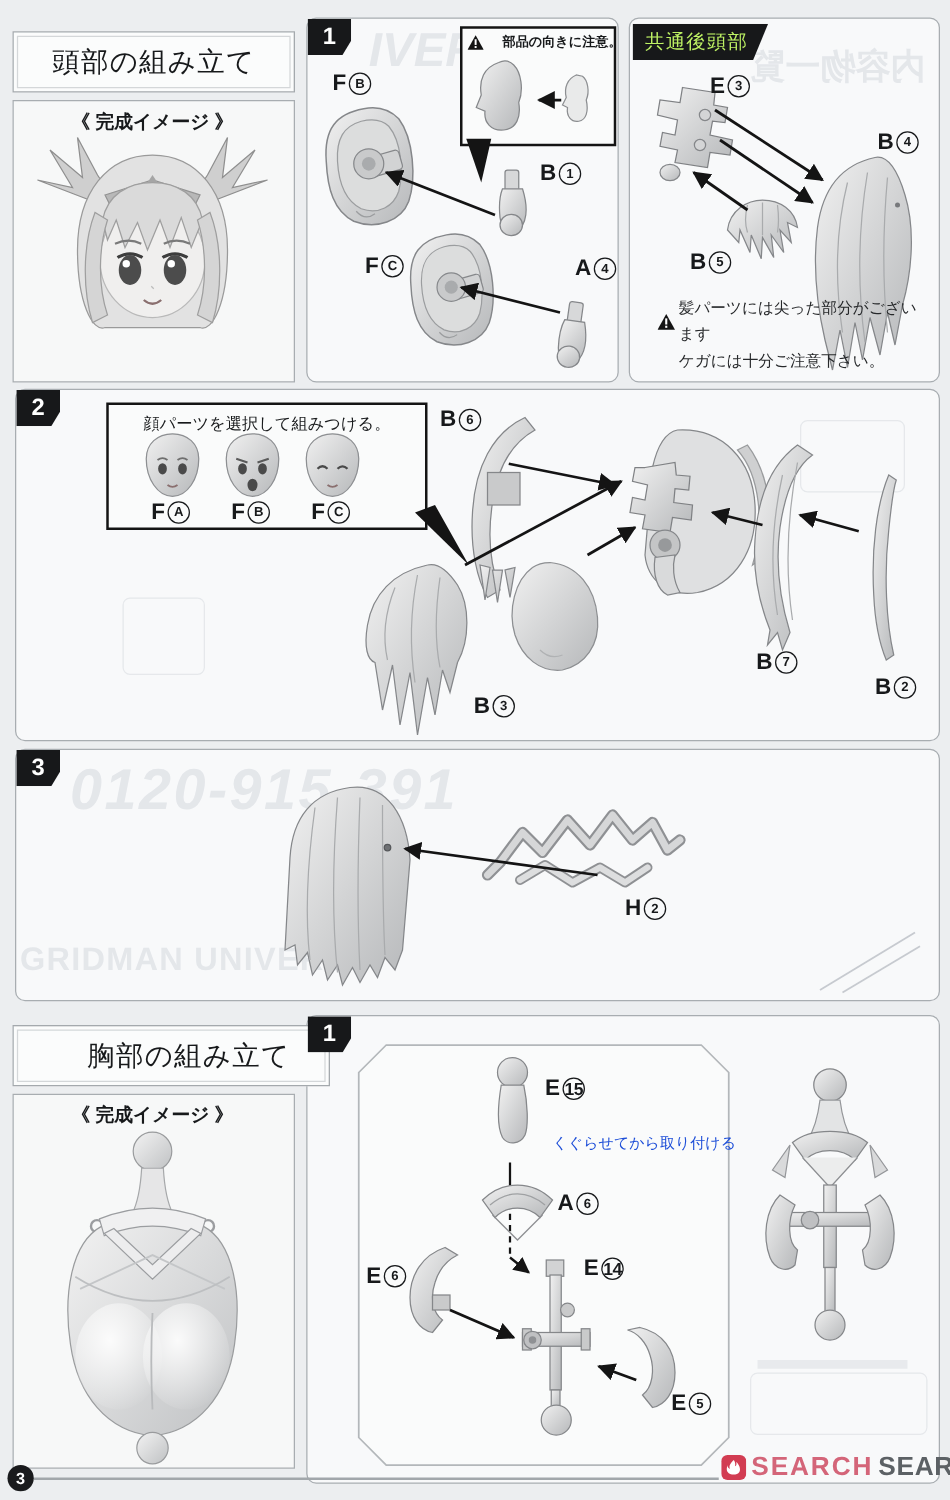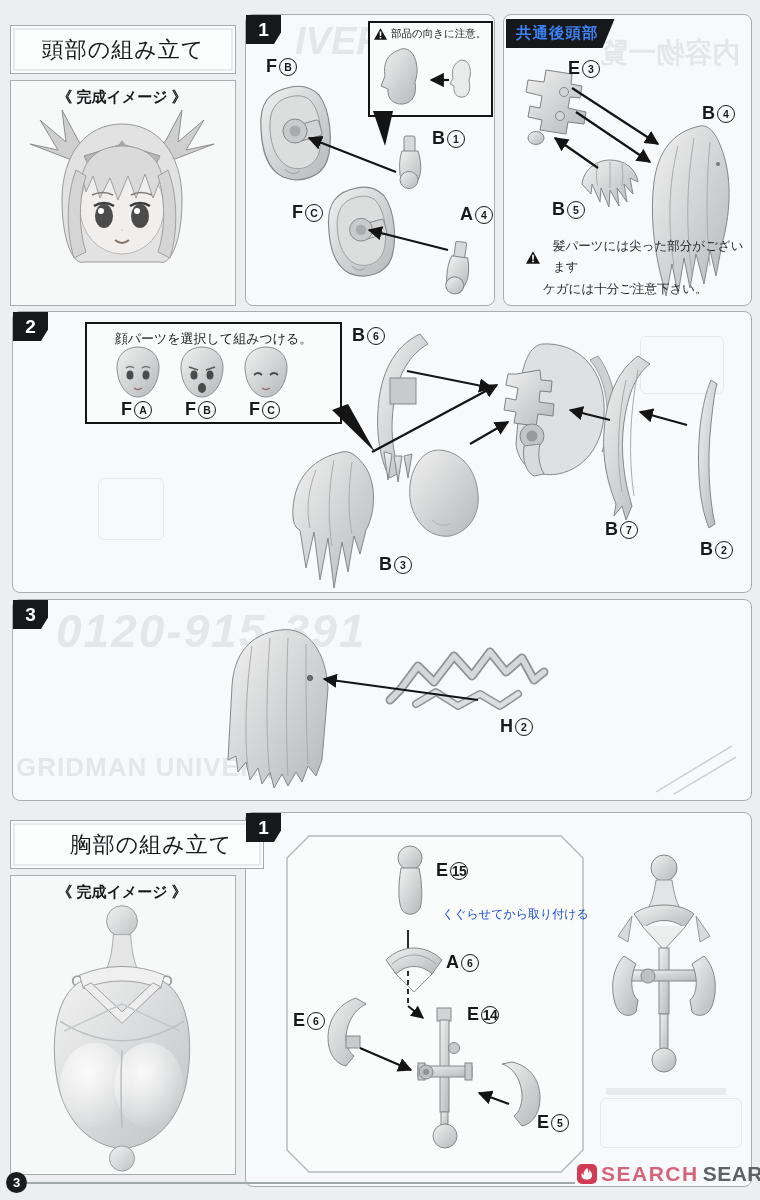--- a/index.html
+++ b/index.html
@@ -8,36 +8,36 @@
   .box{position:absolute;background:#f8f9fa;border:1.6px solid #a8adb1;border-radius:8px;z-index:1;}
   .tbox{position:absolute;background:#fbfcfc;border:1.4px solid #a4a9ad;z-index:3;
     display:flex;align-items:center;justify-content:center;
     box-shadow:inset 0 0 0 2.5px #fbfcfc, inset 0 0 0 3.5px #d4d7d9;}
   .tbox span{font-size:22px;font-weight:normal;letter-spacing:1px;}
   .ibox{position:absolute;background:#f7f8f8;border:1.4px solid #a8adb1;z-index:1;}
   .cap{position:absolute;width:100%;text-align:center;top:8px;font-size:15px;font-weight:bold;z-index:6;}
   .badge{position:absolute;width:35px;height:29px;background:#17181a;color:#fff;display:flex;
     align-items:center;justify-content:center;font-size:19px;font-weight:bold;z-index:7;
     clip-path:polygon(0 0,100% 0,100% 60%,80% 100%,0 100%);}
-  .bh-header{position:absolute;background:#17181a;color:#3b82f6;font-weight:bold;font-size:15.5px;
+  .bh-header{position:absolute;background:#17181a;color:#bef264;font-weight:normal;font-size:15.5px;
     padding:4px 16px 4px 10px;z-index:7;letter-spacing:1px;
     clip-path:polygon(0 0,100% 0,calc(100% - 12px) 100%,0 100%);}
   .art{position:absolute;z-index:4;pointer-events:none;}
   .pl{position:absolute;display:flex;align-items:center;gap:2px;font-weight:bold;font-size:18px;z-index:6;}
   .pl .c{display:inline-flex;width:16px;height:16px;border:1.7px solid #17191b;border-radius:50%;
     align-items:center;justify-content:center;font-size:10.5px;font-style:normal;font-weight:bold;}
   .pl .c.sm{font-size:14px;letter-spacing:-0.4px;}
   .winset{position:absolute;left:368px;top:21px;width:121px;height:92px;background:#fafbfb;
     border:2.2px solid #141414;z-index:3;}
-  .wt{display:flex;align-items:center;gap:4px;font-size:10.5px;font-weight:normal;margin:4px 2px 0 4px;white-space:nowrap;}
+  .wt{display:flex;align-items:center;gap:15px;font-size:10.5px;font-weight:bold;margin:4px 2px 0 4px;white-space:nowrap;}
   .sinset{position:absolute;left:85px;top:322px;width:253px;height:98px;background:#fafbfb;
     border:2.2px solid #141414;z-index:3;}
   .sinset .st{text-align:center;font-size:13px;font-weight:normal;margin-top:6px;}
   .warntext{position:absolute;left:526px;top:236px;width:220px;z-index:6;font-size:12.5px;line-height:1.7;color:#26282a;}
-  .warntext .row{display:flex;align-items:center;gap:13px;}
+  .warntext .row{display:flex;align-items:center;gap:3px;}
   .note{position:absolute;z-index:6;font-size:12px;color:#1d4ed8;}
   .ghost{position:absolute;z-index:2;color:rgba(116,130,150,0.15);font-weight:bold;white-space:nowrap;}
   .gbox{position:absolute;z-index:2;border:1.2px solid rgba(120,134,152,0.14);border-radius:6px;}
   .gline{position:absolute;z-index:2;background:rgba(120,134,152,0.12);height:7px;}
   .pnum{position:absolute;left:6px;top:1172px;width:21px;height:21px;border-radius:50%;background:#1a1b1d;
     color:#fff;display:flex;align-items:center;justify-content:center;font-size:13px;font-weight:bold;z-index:8;}
   .frule{position:absolute;left:27px;top:1182px;width:548px;height:1.5px;background:#a2a7ab;z-index:2;}
   .logo{position:absolute;left:577px;top:1162px;display:flex;align-items:center;gap:4px;z-index:8;}
   .lhobby{color:#d46579;font-weight:bold;font-size:21px;letter-spacing:1.5px;}
   .lsearch{color:#5c6165;font-weight:bold;font-size:21px;letter-spacing:0.5px;}

